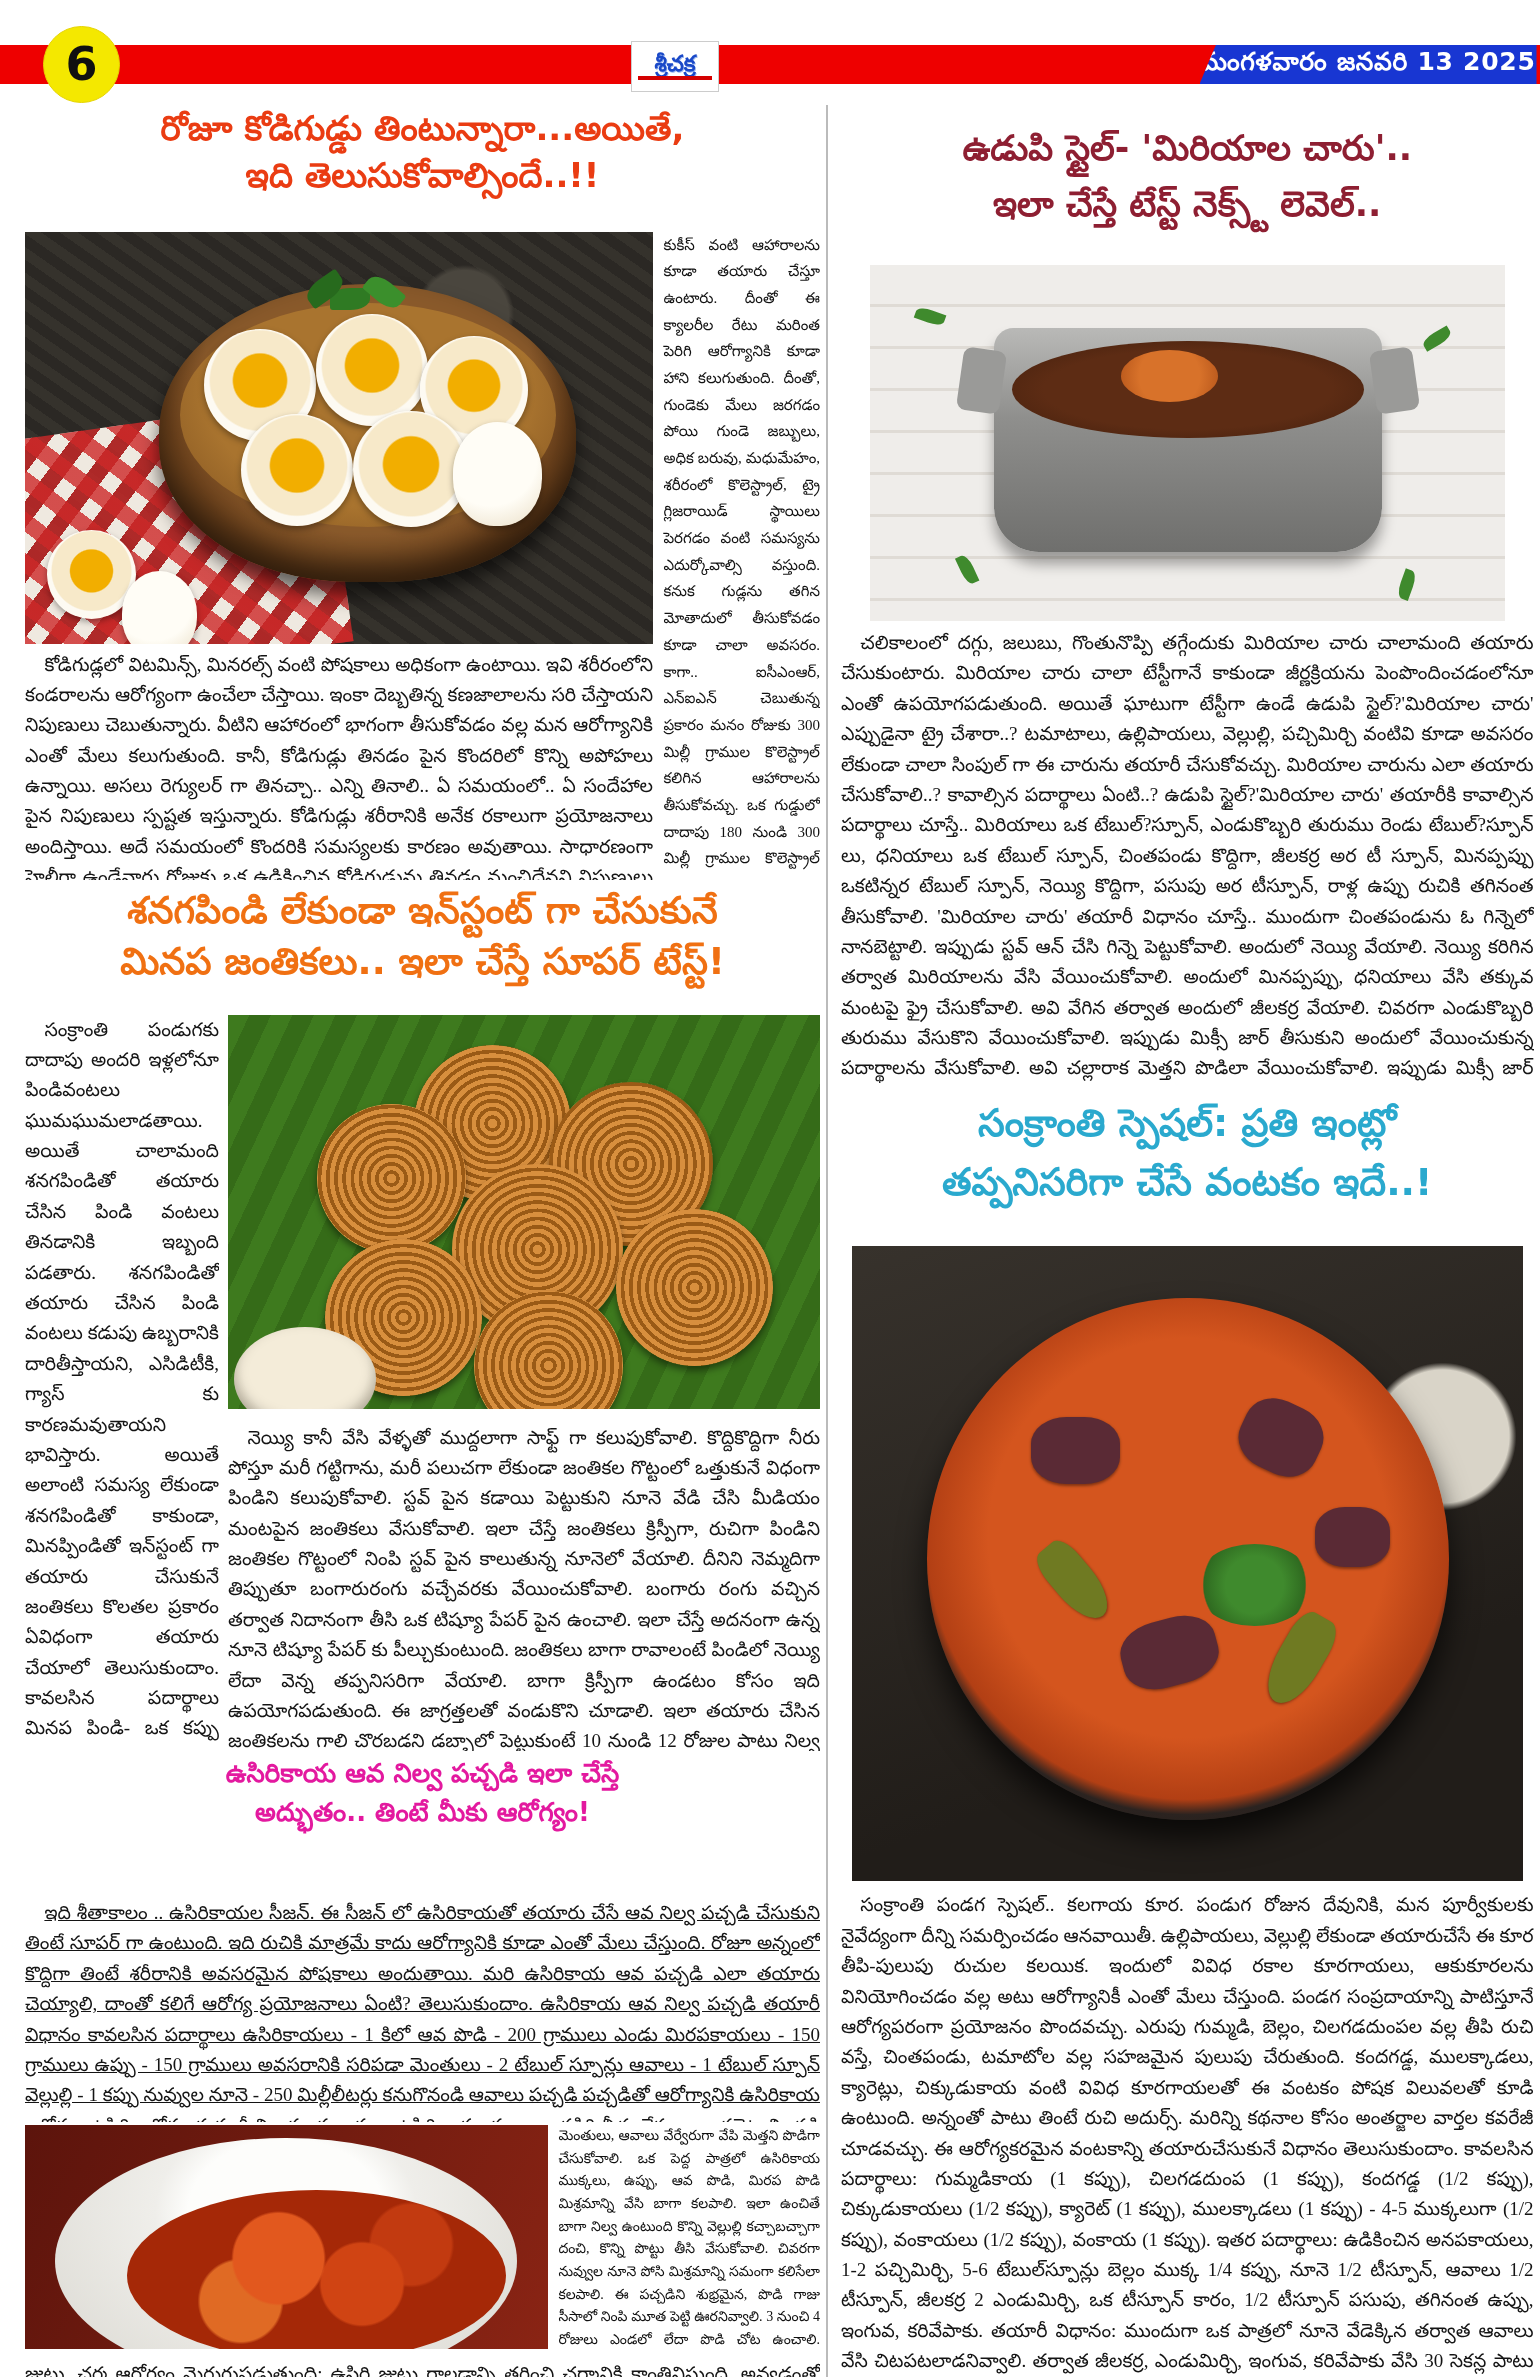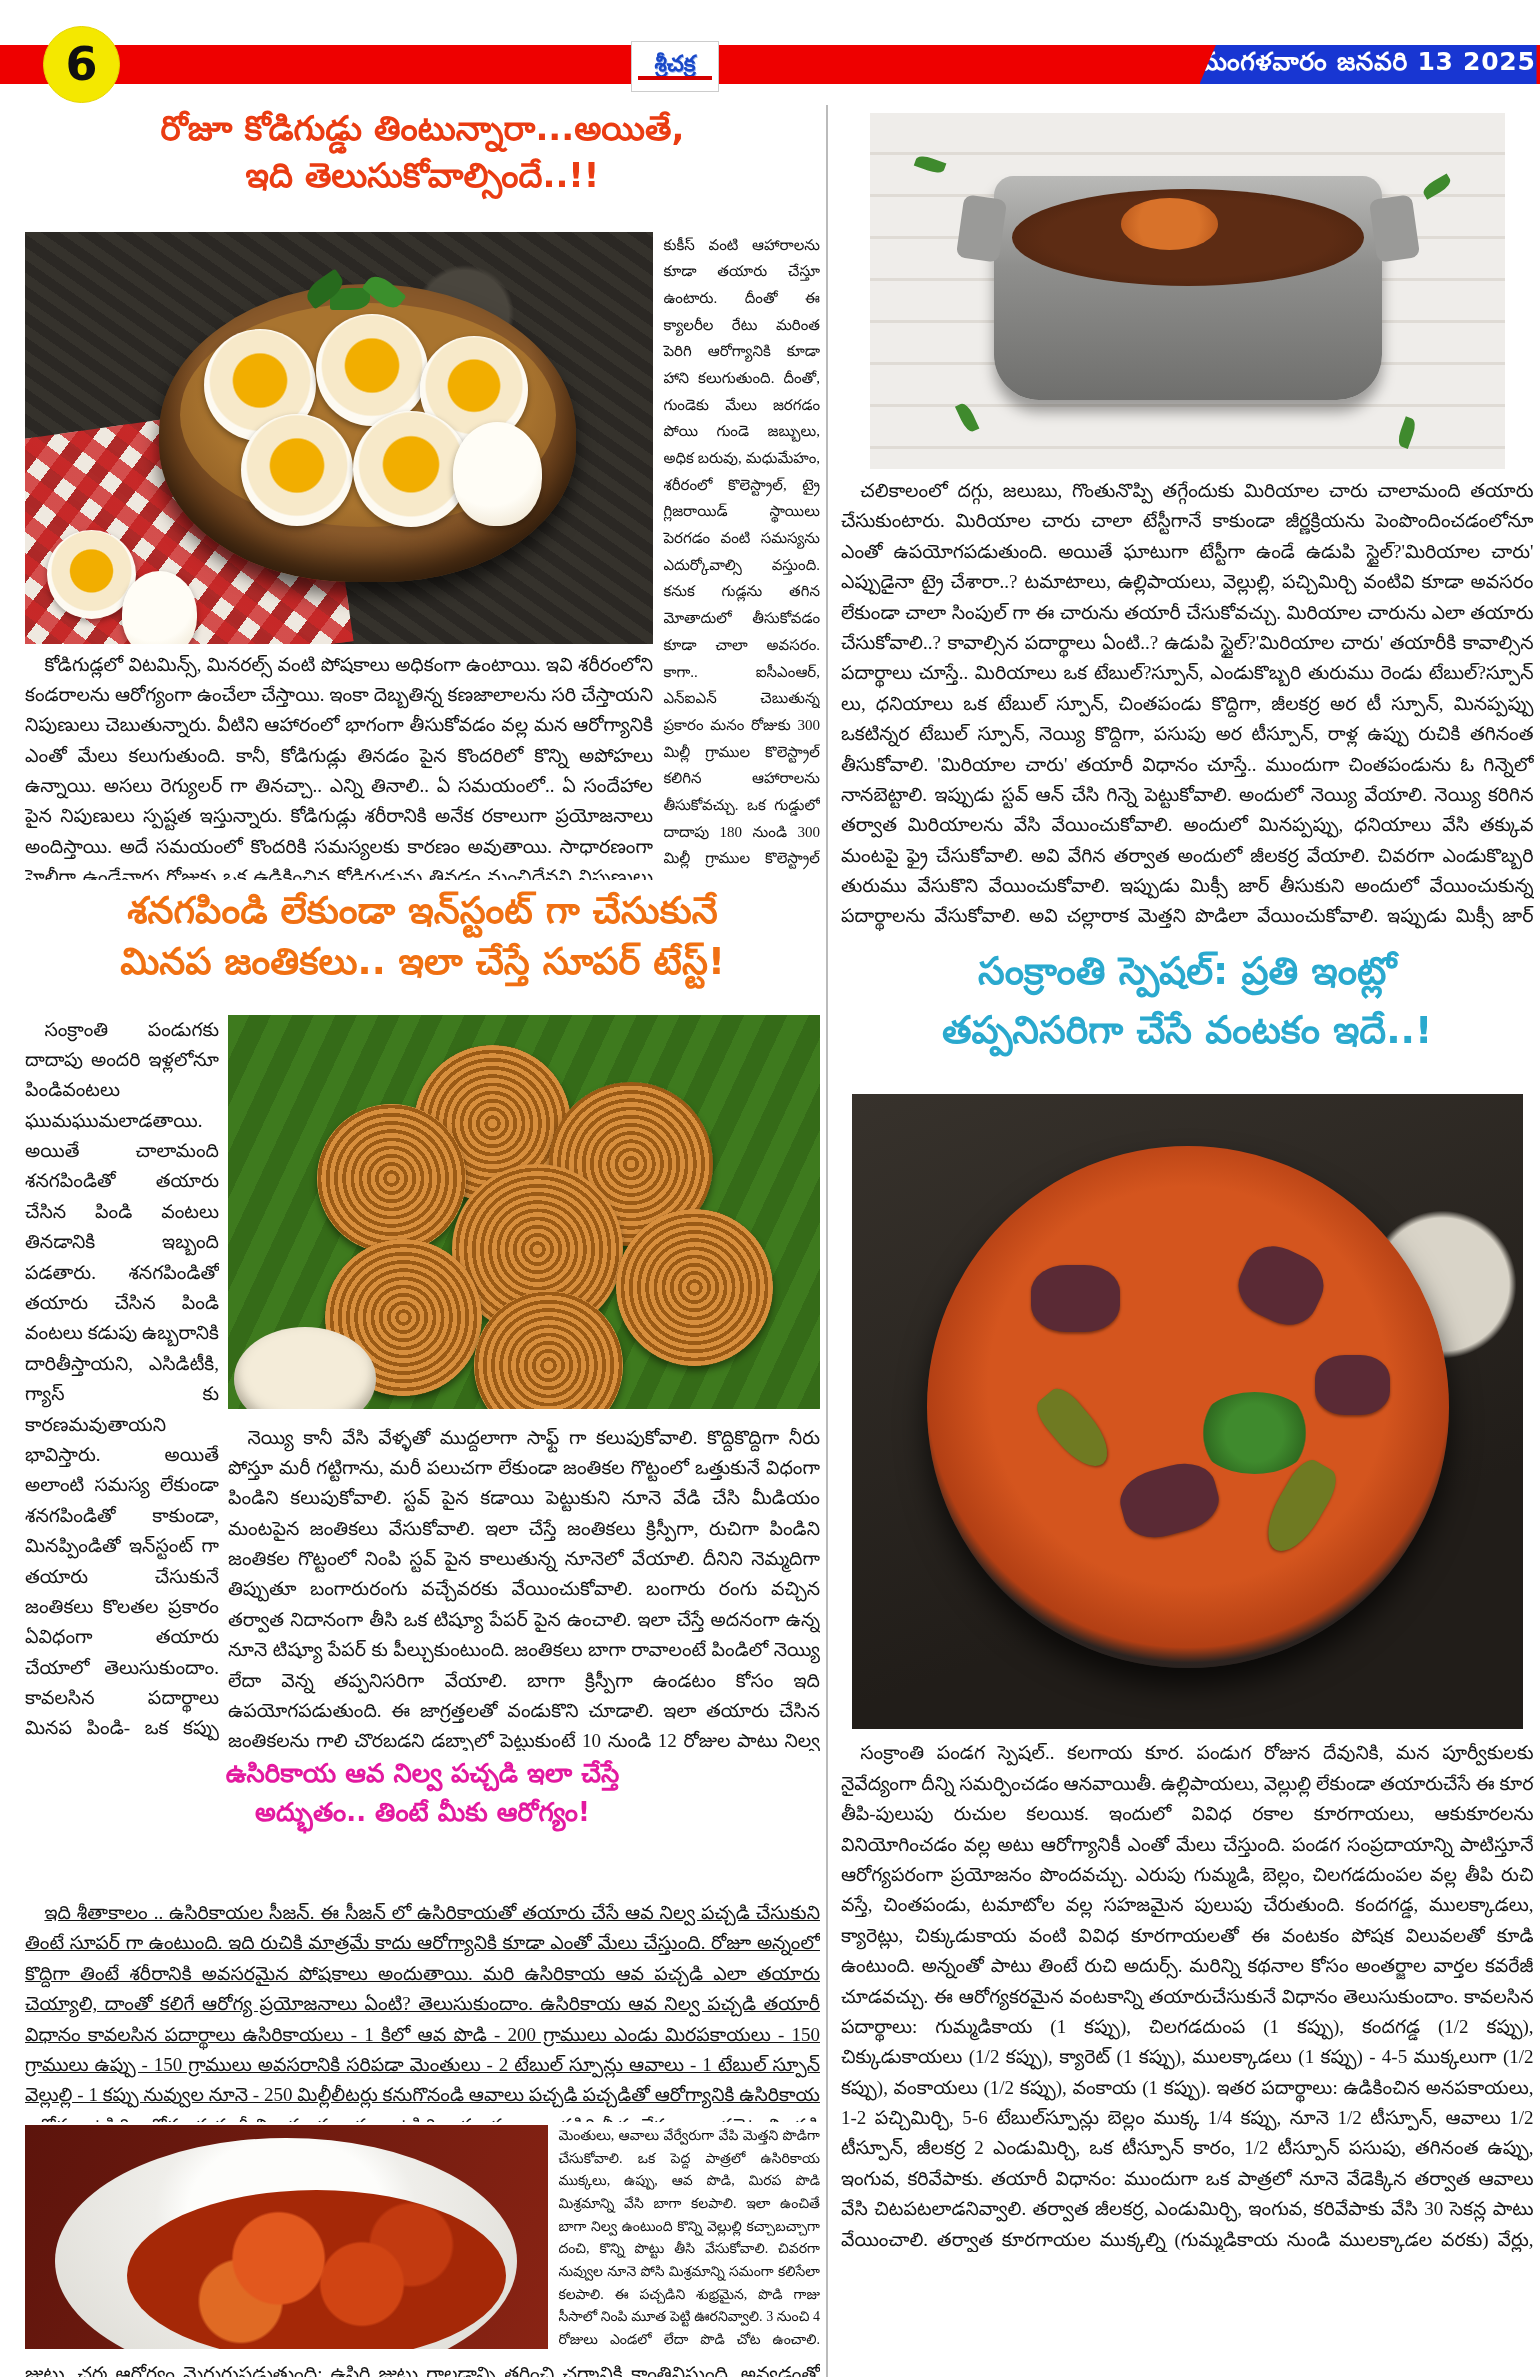--- a/index.html
+++ b/index.html
@@ -226,20 +226,24 @@
         </div>
       </div>
 
       <div class="bt amla-footer" style="text-indent:0;">జుట్టు, చర్మ ఆరోగ్యం మెరుగుపడుతుంది: ఉసిరి జుట్టు రాలడాన్ని తగ్గించి చర్మానికి కాంతినిస్తుంది. అవ్వడంతో పాటు ఉసిరికాయ ఆవ పచ్చడి తింటే జీర్ణం సులభంగా జరుగుతుంది. మసాలా తక్కువగా, ఉప్పు మితంగా ఉంటే రోజువారీ ఆహారంలో చేర్చుకోవచ్చు. అయితే అల్సర్, గ్యాస్ట్రిక్ సమస్యల ఉన్నవారు ఎక్కువగా ఎప్పుడూ ఈ ఉసిరికాయ ఆవ పచ్చడిని తినకూడదు.</div>
     </div>
 
     <div class="col-div"></div>
 
     <div class="col-right">
 
+      <div class="hl hl-rasam">
+        <div>ఉడుపి స్టైల్- 'మిరియాల చారు'..</div>
+        <div>ఇలా చేస్తే టేస్ట్ నెక్స్ట్ లెవెల్..</div>
+      </div>
 
       <div class="photo ph-rasam" style="margin:4.5px auto 0 auto;">
         <div class="leaf" style="left:45px;top:45px;transform:rotate(20deg);"></div>
         <div class="leaf" style="left:552px;top:67px;transform:rotate(-30deg);"></div>
         <div class="leaf" style="left:82px;top:298px;transform:rotate(65deg);"></div>
         <div class="leaf" style="left:522px;top:313px;transform:rotate(-70deg);"></div>
         <div class="pot">
           <div class="pot-liquid"></div>
           <div class="masala"></div>
         </div>

